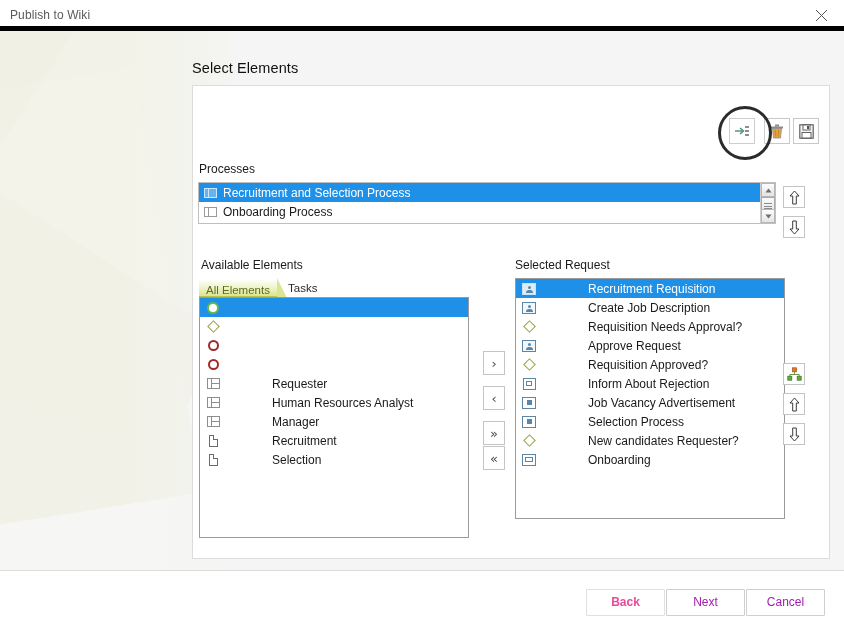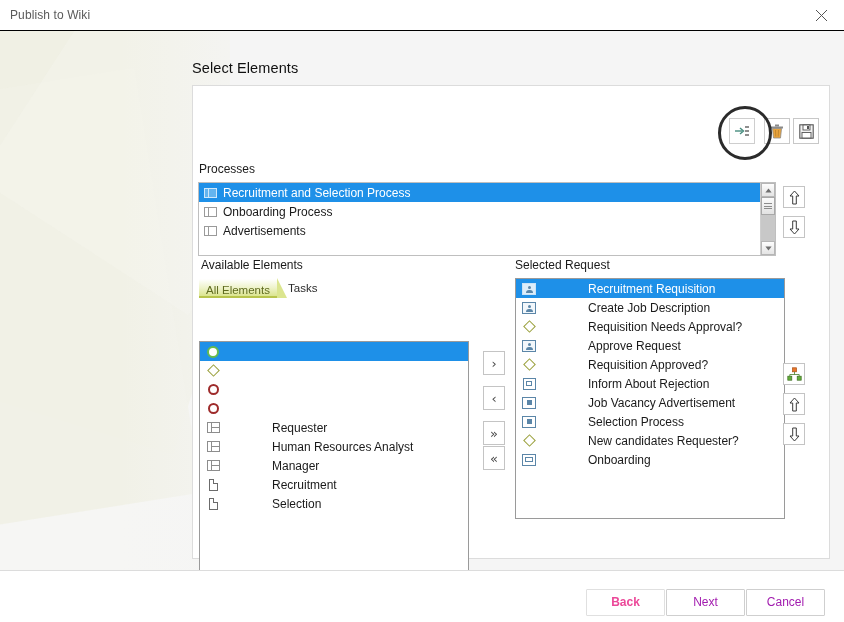--- a/index.html
+++ b/index.html
@@ -25,21 +25,21 @@
     overflow: hidden;
   }
 
   
   .titlebar {
     position: absolute;
     left: 0; top: 0;
     width: 844px;
     height: 31px;
     background: #ffffff;
-    border-bottom: 1px solid #000000;
+    border-bottom: 5px solid #000000;
     box-sizing: border-box;
   }
   .titlebar-text {
     position: absolute;
     left: 10px; top: 8px;
     font-size: 12px;
     color: #5a5a5a;
     letter-spacing: 0.1px;
   }
   .close-btn {
@@ -186,21 +186,21 @@
     color: #1a1a1a;
   }
   #lbl-processes { left: 6px; top: 76px; }
   #lbl-available { left: 8px; top: 172px; }
   #lbl-selected  { left: 322px; top: 172px; }
 
   
   .proc-list {
     position: absolute;
     left: 5px; top: 96px;
-    width: 578px; height: 74px;
+    width: 578px; height: 42px;
     border: 1px solid #bfbfbf;
     background: #ffffff;
     box-sizing: border-box;
     overflow: hidden;
   }
   .proc-rows { position: absolute; left:0; top:0; width: 562px; }
   .row {
     display: flex;
     align-items: center;
     height: 19px;
@@ -322,21 +322,21 @@
 
   
   .el-list {
     position: absolute;
     width: 270px; height: 241px;
     background: #ffffff;
     border: 1px solid #9a9a9a;
     box-sizing: border-box;
     overflow: hidden;
   }
-  #available-list { left: 6px; top: 211px; margin-top: 44px; }
+  #available-list { left: 6px; top: 211px; }
   #selected-list  { left: 322px; top: 192px; }
 
   .el-row {
     display: flex;
     align-items: center;
     height: 19px;
     padding-left: 5px;
     font-size: 12px;
     color: #1a1a1a;
     cursor: default;

